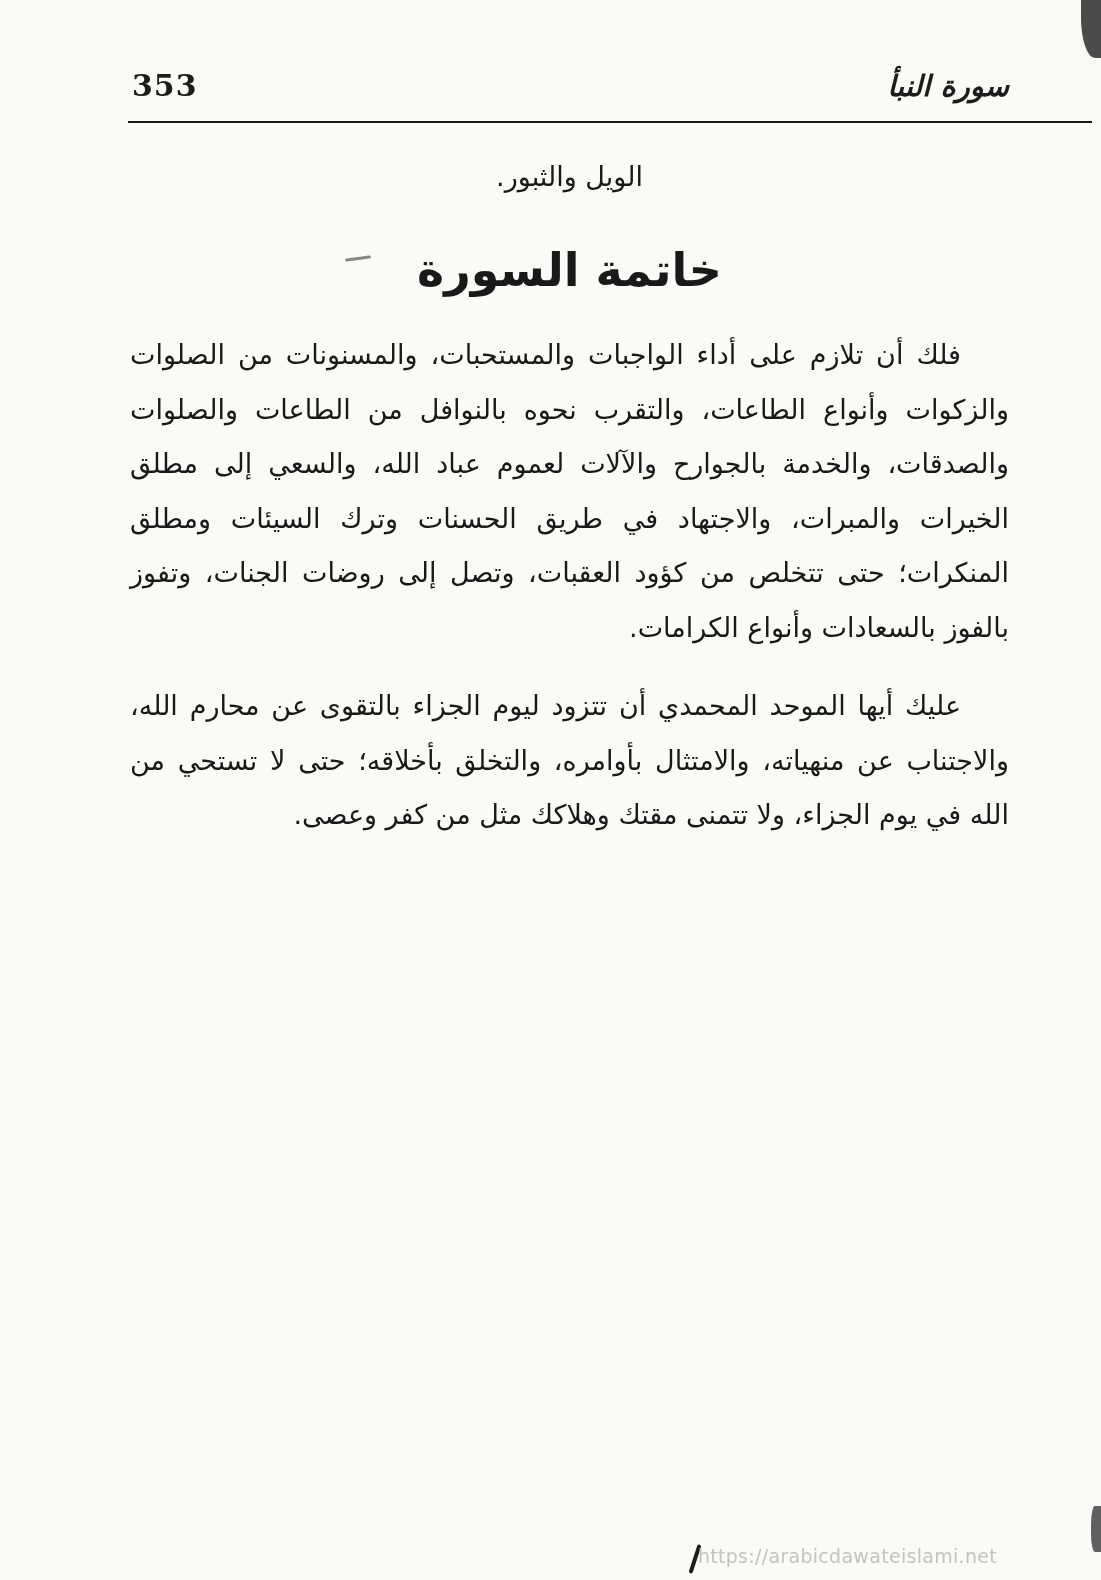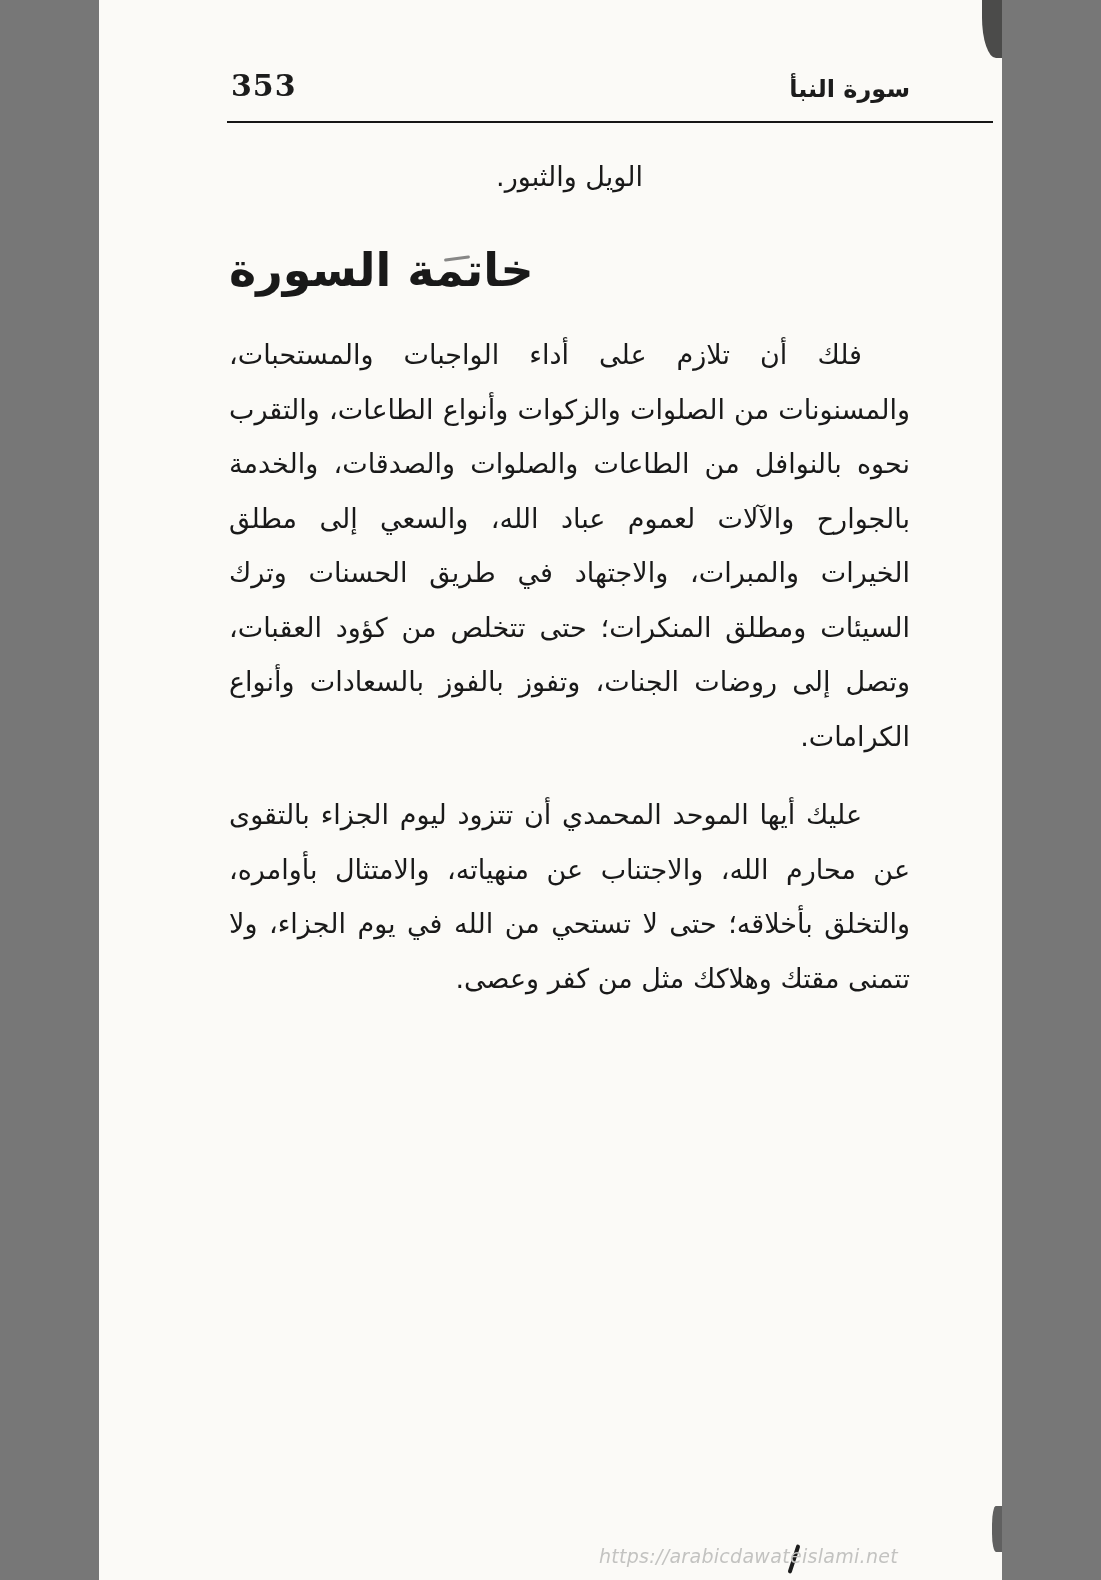--- a/index.html
+++ b/index.html
@@ -1,21 +1,21 @@
 <!DOCTYPE html>
 <html lang="ar"><head>
 <meta charset="utf-8">
 <style>
   * { margin: 0; padding: 0; box-sizing: border-box; }
   html, body { background: #777; }
   body { font-family: "DejaVu Sans", sans-serif; }
 
   .page {
     position: relative;
-    width: 903px;
+    width: 1101px;
     height: 1580px;
     margin: 0 auto;
     background: #fbfaf7;
     color: #1c1c1c;
     overflow: hidden;
   }
 
   
   .header-row {
     position: absolute;
@@ -27,22 +27,23 @@
     align-items: flex-end;
   }
   .page-number {
     font-family: "DejaVu Serif", serif;
     font-size: 30px;
     font-weight: bold;
     letter-spacing: 1px;
   }
   .surah-title {
     direction: rtl;
-    font-size: 24px;
+    font-size: 29px;
     font-weight: bold;
+    font-style: italic;
   }
   .header-rule {
     position: absolute;
     top: 121px;
     left: 128px;
     right: 9px;
     height: 2px;
     background: #161616;
     border: none;
   }
@@ -58,21 +59,21 @@
     line-height: 2.02;
     text-align: justify;
     color: #191919;
   }
   .opening-line { text-align: center; }
   .dua-line { margin-top: 12px; text-indent: 46px; }
 
   .section-heading-wrap {
     position: relative;
     margin: 34px 0 24px;
-    text-align: left;
+    text-align: center;
   }
   .section-heading {
     display: inline-block;
     font-size: 46px;
     font-weight: bold;
     line-height: 1.35;
     letter-spacing: -1px;
   }
   .dash-mark {
     position: absolute;
@@ -122,21 +123,20 @@
   }
 
   .watermark {
     position: absolute;
     bottom: 13px;
     right: 104px;
     direction: ltr;
     font-size: 19px;
     color: #c3c3c1;
     letter-spacing: .3px;
-    font-style: italic;
   }
 </style>
 </head>
 <body>
 
 <div class="page">
 
   <div class="smudge-top-right"></div>
 
   <div class="header-row">

